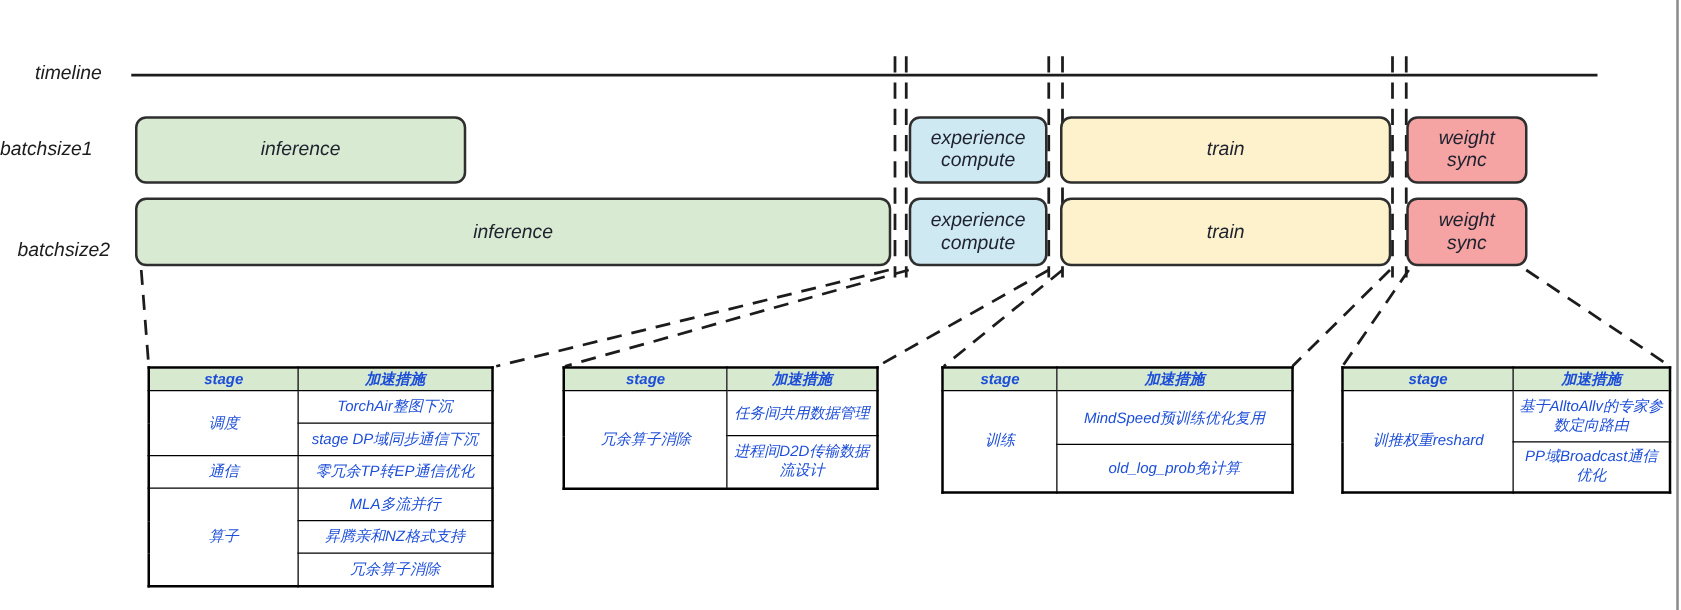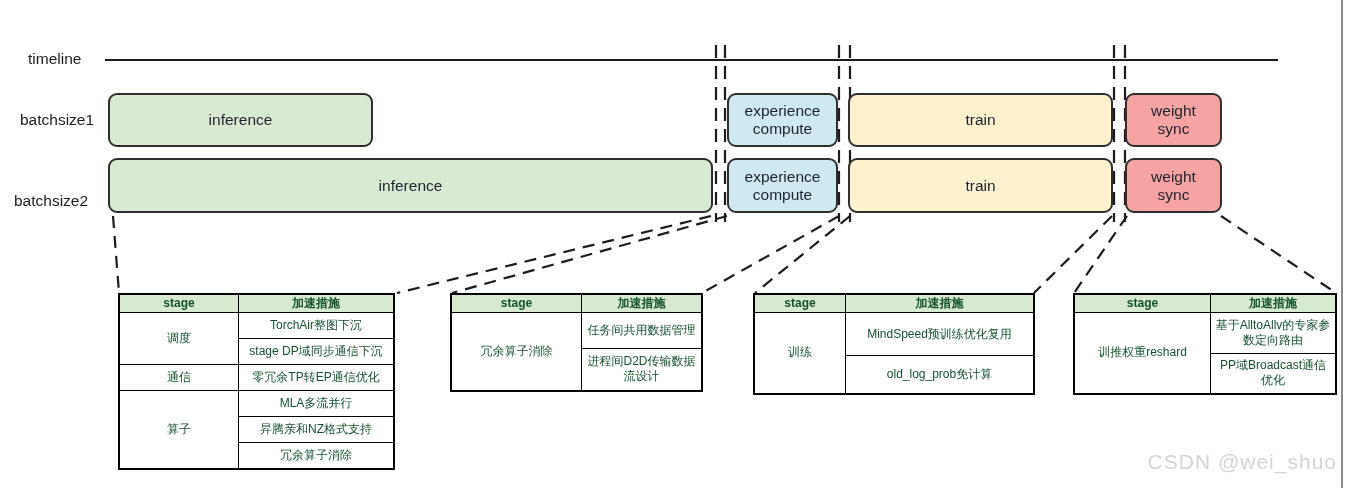--- a/index.html
+++ b/index.html
@@ -1,27 +1,27 @@
 <!DOCTYPE html>
 <html><head>
 <meta charset="utf-8">
 <style>
   html,body{margin:0;padding:0;background:#ffffff;}
   body{font-family:"Liberation Sans","DejaVu Sans",sans-serif;}
-  .canvas{position:relative;width:1345px;height:488px;background:#ffffff;overflow:hidden;}
+  .canvas{position:relative;width:1345px;height:488px;background:#ffffff;overflow:hidden;font-style:italic;}
   .lines-layer{position:absolute;left:0;top:0;width:1345px;height:488px;pointer-events:none;}
   .lbl{position:absolute;color:#1c1c1c;font-size:15.5px;white-space:nowrap;}
   .stage-box{position:absolute;box-sizing:border-box;border:2.2px solid #2e2e2e;border-radius:9px;
     display:flex;align-items:center;justify-content:center;text-align:center;
     color:#1e222e;font-size:15.5px;line-height:1.15;}
   .stage-box .inner{display:inline-block;}
   .inner.narrow{width:62px;}
   .tbl-wrap{position:absolute;}
   table.stage-table{border-collapse:collapse;width:100%;table-layout:fixed;
-    font-size:12px;color:#14532d;}
+    font-size:12px;color:#1d4ed8;}
   table.stage-table th, table.stage-table td{
     border:1.5px solid #000;text-align:center;vertical-align:middle;
     padding:1px 3px;line-height:1.25;overflow:hidden;}
   table.stage-table{border:2px solid #000;}
   table.stage-table th{font-weight:600;height:14px;}
   .watermark{position:absolute;right:8px;bottom:14px;font-size:21px;color:#d4d4d4;
     letter-spacing:1px;white-space:nowrap;}
   .page-border{position:absolute;top:0;bottom:0;width:1.5px;background:#8a8a8a;}
 </style>
 </head>
@@ -44,21 +44,21 @@
     <line x1="711" y1="216" x2="397" y2="293" stroke="#1c1c1c" stroke-width="2.2" stroke-dasharray="12 8"></line>
     <line x1="727" y1="216" x2="452" y2="293" stroke="#1c1c1c" stroke-width="2.2" stroke-dasharray="12 8"></line>
     <line x1="839" y1="216" x2="702" y2="293" stroke="#1c1c1c" stroke-width="2.2" stroke-dasharray="12 8"></line>
     <line x1="850" y1="216" x2="755" y2="293" stroke="#1c1c1c" stroke-width="2.2" stroke-dasharray="12 8"></line>
     <line x1="1112" y1="216" x2="1034" y2="293" stroke="#1c1c1c" stroke-width="2.2" stroke-dasharray="12 8"></line>
     <line x1="1127" y1="216" x2="1074" y2="293" stroke="#1c1c1c" stroke-width="2.2" stroke-dasharray="12 8"></line>
     <line x1="1221" y1="216" x2="1336" y2="293" stroke="#1c1c1c" stroke-width="2.2" stroke-dasharray="12 8"></line>
   </svg>
 
   <div class="lbl" style="left:28px;top:50px;">timeline</div>
-  <div class="lbl" style="left:20px;top:111px;">batchsize1</div>
+  <div class="lbl" style="left:0;top:111px;">batchsize1</div>
   <div class="lbl" style="left:14px;top:192px;">batchsize2</div>
 
   <div class="stage-box" style="left: 108px; top: 93px; width: 265px; height: 54px; background: rgb(217, 234, 211);">
     <span class="inner">inference</span>
     </div>
   <div class="stage-box" style="left: 727px; top: 93px; width: 111px; height: 54px; background: rgb(207, 233, 243);">
     <span class="inner">experience compute</span>
     </div>
   <div class="stage-box" style="left: 848px; top: 93px; width: 265px; height: 54px; background: rgb(253, 242, 204);">
     <span class="inner">train</span>
@@ -164,15 +164,14 @@
             <td rowspan="2">训推权重reshard</td>
             <td>基于AlltoAllv的专家参数定向路由</td>
           </tr>
           <tr style="height: 40px;">
             <td>PP域Broadcast通信优化</td>
           </tr>
         </tbody>
       </table>
     </div>
 
-  <div class="watermark">CSDN @wei_shuo</div>
   <div class="page-border" style="left:1341px;"></div>
 </div>
 
 </body></html>

